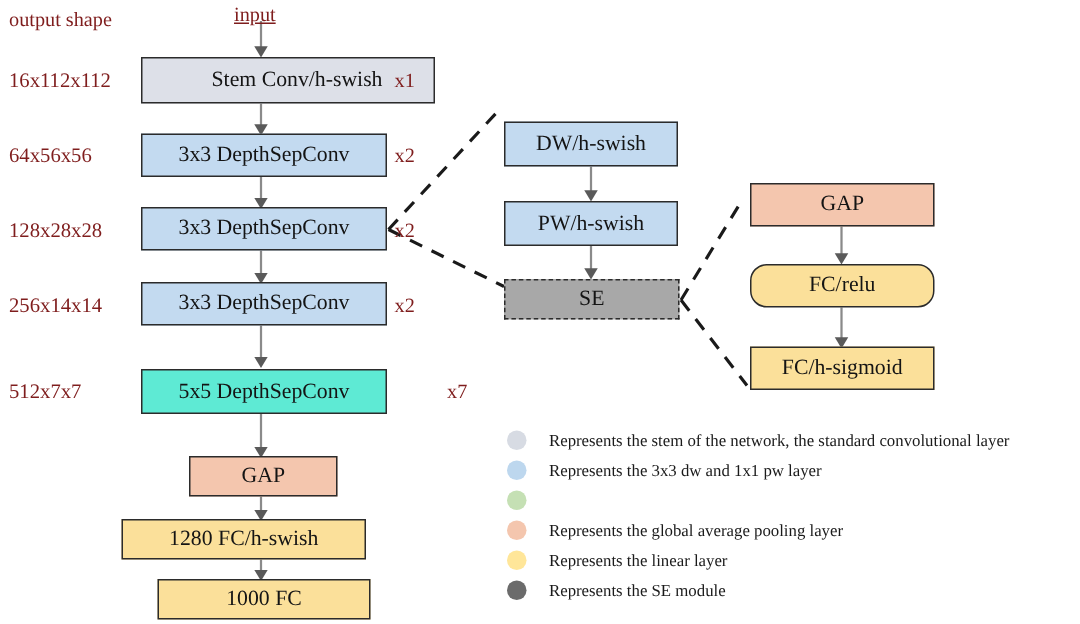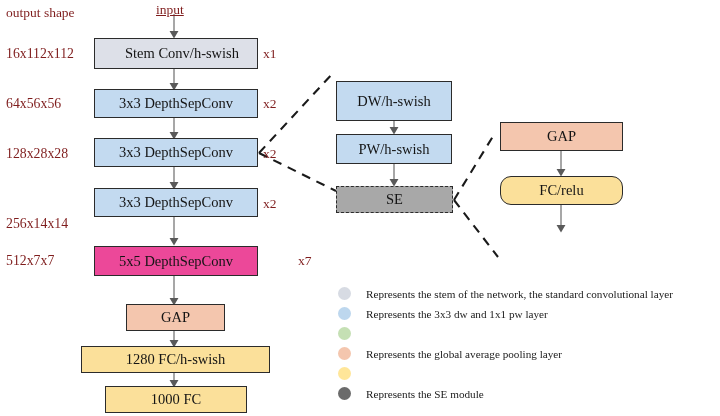--- a/index.html
+++ b/index.html
@@ -106,58 +106,60 @@
       <line x1="454" y1="200" x2="498" y2="257"></line>
     </g>
   </svg>
 
   <div class="lbl" style="left:6px; top:6px;">output shape</div>
   <div class="lbl" style="left:156px; top:3px;text-decoration:underline;">input</div>
 
   <div class="lbl shape" style="left:6px; top:47px;">16x112x112</div>
   <div class="lbl shape" style="left:6px; top:97px;">64x56x56</div>
   <div class="lbl shape" style="left:6px; top:147px;">128x28x28</div>
-  <div class="lbl shape" style="left:6px; top:197px;margin-top:20px;">256x14x14</div>
+  <div class="lbl shape" style="left:6px; top:197px;">256x14x14</div>
   <div class="lbl shape" style="left:6px; top:254px;">512x7x7</div>
 
-  <div class="blk" style="left:94px; top:38px; width:164px; height:31px; background:#dde0e8;padding-left:12px;">Stem Conv/h-swish</div>
+  <div class="blk" style="left:94px; top:38px; width:196px; height:31px; background:#dde0e8;padding-left:12px;">Stem Conv/h-swish</div>
   <div class="lbl" style="left:263px; top:47px;">x1</div>
 
   <div class="blk" style="left:94px; top:89px; width:164px; height:29px; background:#c3daf0;">3x3 DepthSepConv</div>
   <div class="lbl" style="left:263px; top:97px;">x2</div>
 
   <div class="blk" style="left:94px; top:138px; width:164px; height:29px; background:#c3daf0;">3x3 DepthSepConv</div>
   <div class="lbl" style="left:263px; top:147px;">x2</div>
 
   <div class="blk" style="left:94px; top:188px; width:164px; height:29px; background:#c3daf0;">3x3 DepthSepConv</div>
   <div class="lbl" style="left:263px; top:197px;">x2</div>
 
-  <div class="blk" style="left:94px; top:246px; width:164px; height:30px; background:#ec4899;">5x5 DepthSepConv</div>
+  <div class="blk" style="left:94px; top:246px; width:164px; height:30px; background:#5eead4;">5x5 DepthSepConv</div>
   <div class="lbl" style="left:263px; top:254px;margin-left:35px;">x7</div>
 
   <div class="blk" style="left:126px; top:304px; width:99px; height:27px; background:#f4c6ae;">GAP</div>
-  <div class="blk" style="left:81px; top:346px; width:189px; height:27px; background:#fbe09a;">1280 FC/h-swish</div>
+  <div class="blk" style="left:81px; top:346px; width:163px; height:27px; background:#fbe09a;">1280 FC/h-swish</div>
   <div class="blk" style="left:105px; top:386px; width:142px; height:27px; background:#fbe09a;">1000 FC</div>
 
-  <div class="blk" style="left:336px; top:81px; width:116px; height:40px; background:#c3daf0;">DW/h-swish</div>
+  <div class="blk" style="left:336px; top:81px; width:116px; height:30px; background:#c3daf0;">DW/h-swish</div>
   <div class="blk dashed" style="left:336px; top:186px; width:117px; height:27px; background:#a8a8a8;">SE</div>
   <div class="blk" style="left:336px; top:134px; width:116px; height:30px; background:#c3daf0;">PW/h-swish</div>
 
   <div class="blk" style="left:500px; top:122px; width:123px; height:29px; background:#f4c6ae;">GAP</div>
   <div class="blk" style="left:500px; top:176px; width:123px; height:29px; background:#fbe09a;border-radius:11px;">FC/relu</div>
+  <div class="blk" style="left:500px; top:231px; width:123px; height:29px; background:#fbe09a;">FC/h-sigmoid</div>
 
   <div class="swatch" style="left:338px; top:287px; background:#d7dbe3;"></div>
   <div class="legend-text" style="left:366px; top:289px;">Represents the stem of the network, the standard convolutional layer</div>
 
   <div class="swatch" style="left:338px; top:307px; background:#bdd7ee;"></div>
   <div class="legend-text" style="left:366px; top:309px;">Represents the 3x3 dw and 1x1 pw layer</div>
 
   <div class="swatch" style="left:338px; top:327px; background:#c5e0b4;"></div>
 
   <div class="swatch" style="left:338px; top:347px; background:#f4c6ae;"></div>
   <div class="legend-text" style="left:366px; top:349px;">Represents the global average pooling layer</div>
 
   <div class="swatch" style="left:338px; top:367px; background:#ffe699;"></div>
+  <div class="legend-text" style="left:366px; top:369px;">Represents the linear layer</div>
 
   <div class="swatch" style="left:338px; top:387px; background:#6b6b6b;"></div>
   <div class="legend-text" style="left:366px; top:389px;">Represents the SE module</div>
 
 </div>
 
 </body></html>

